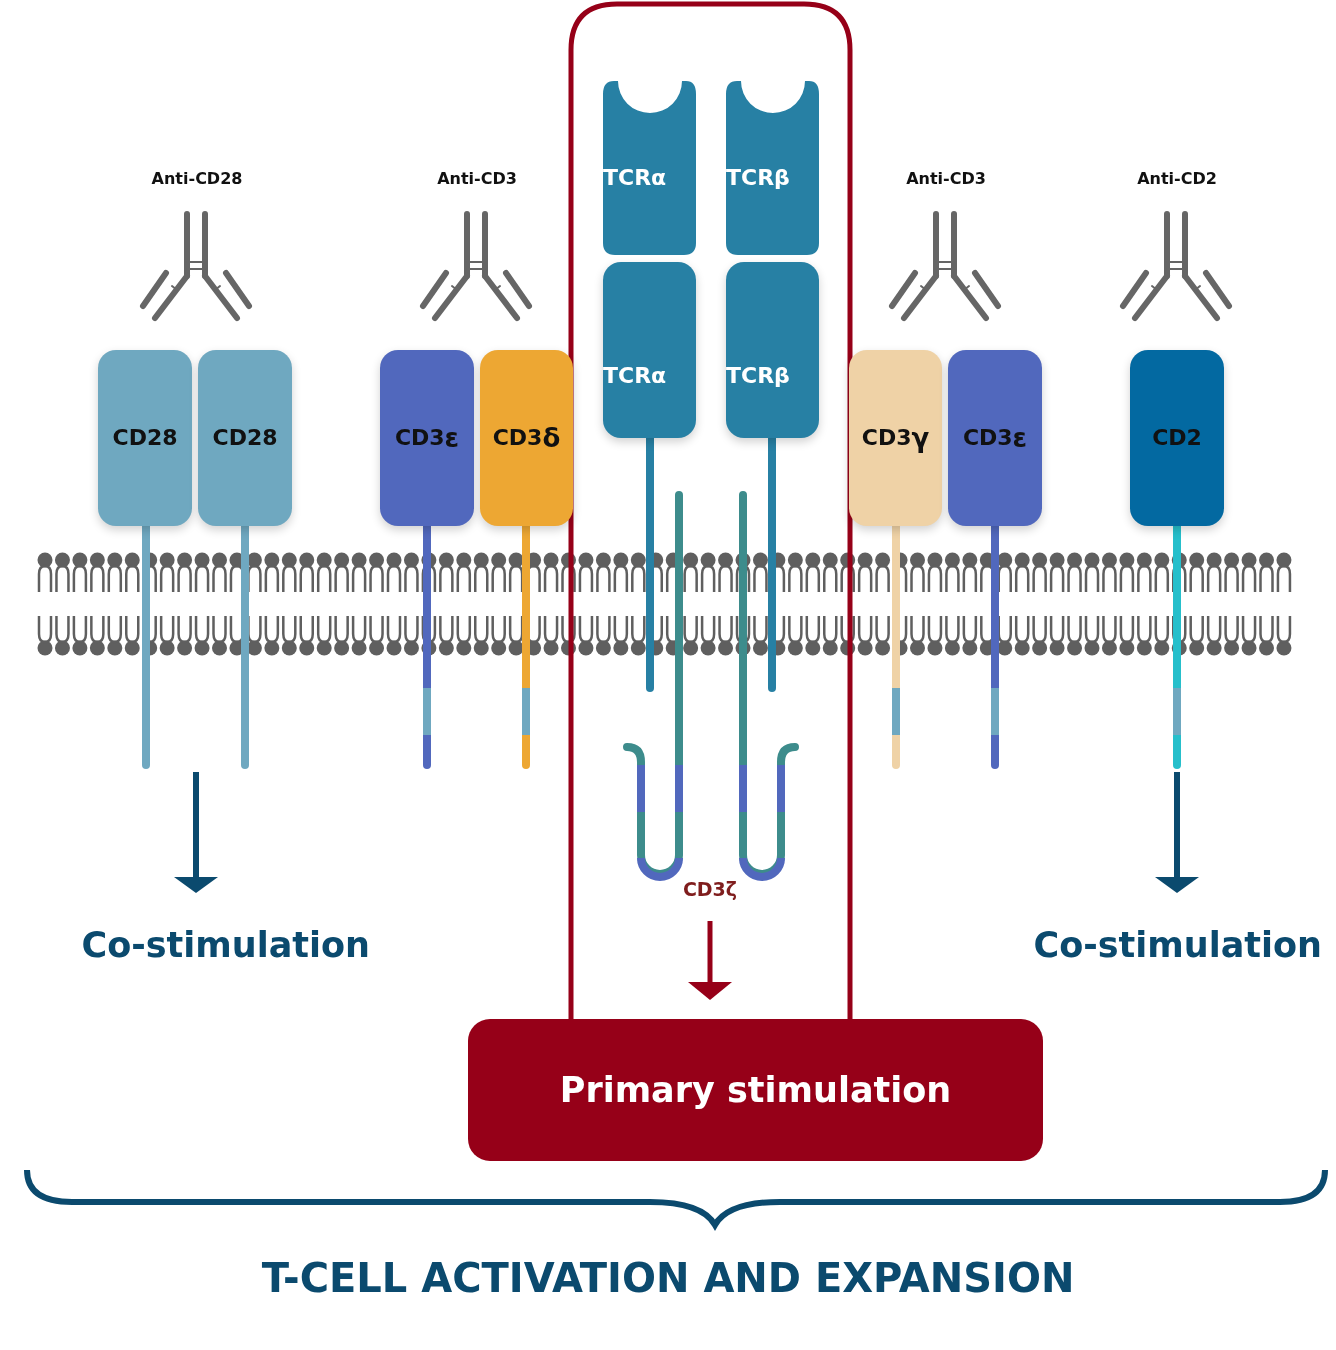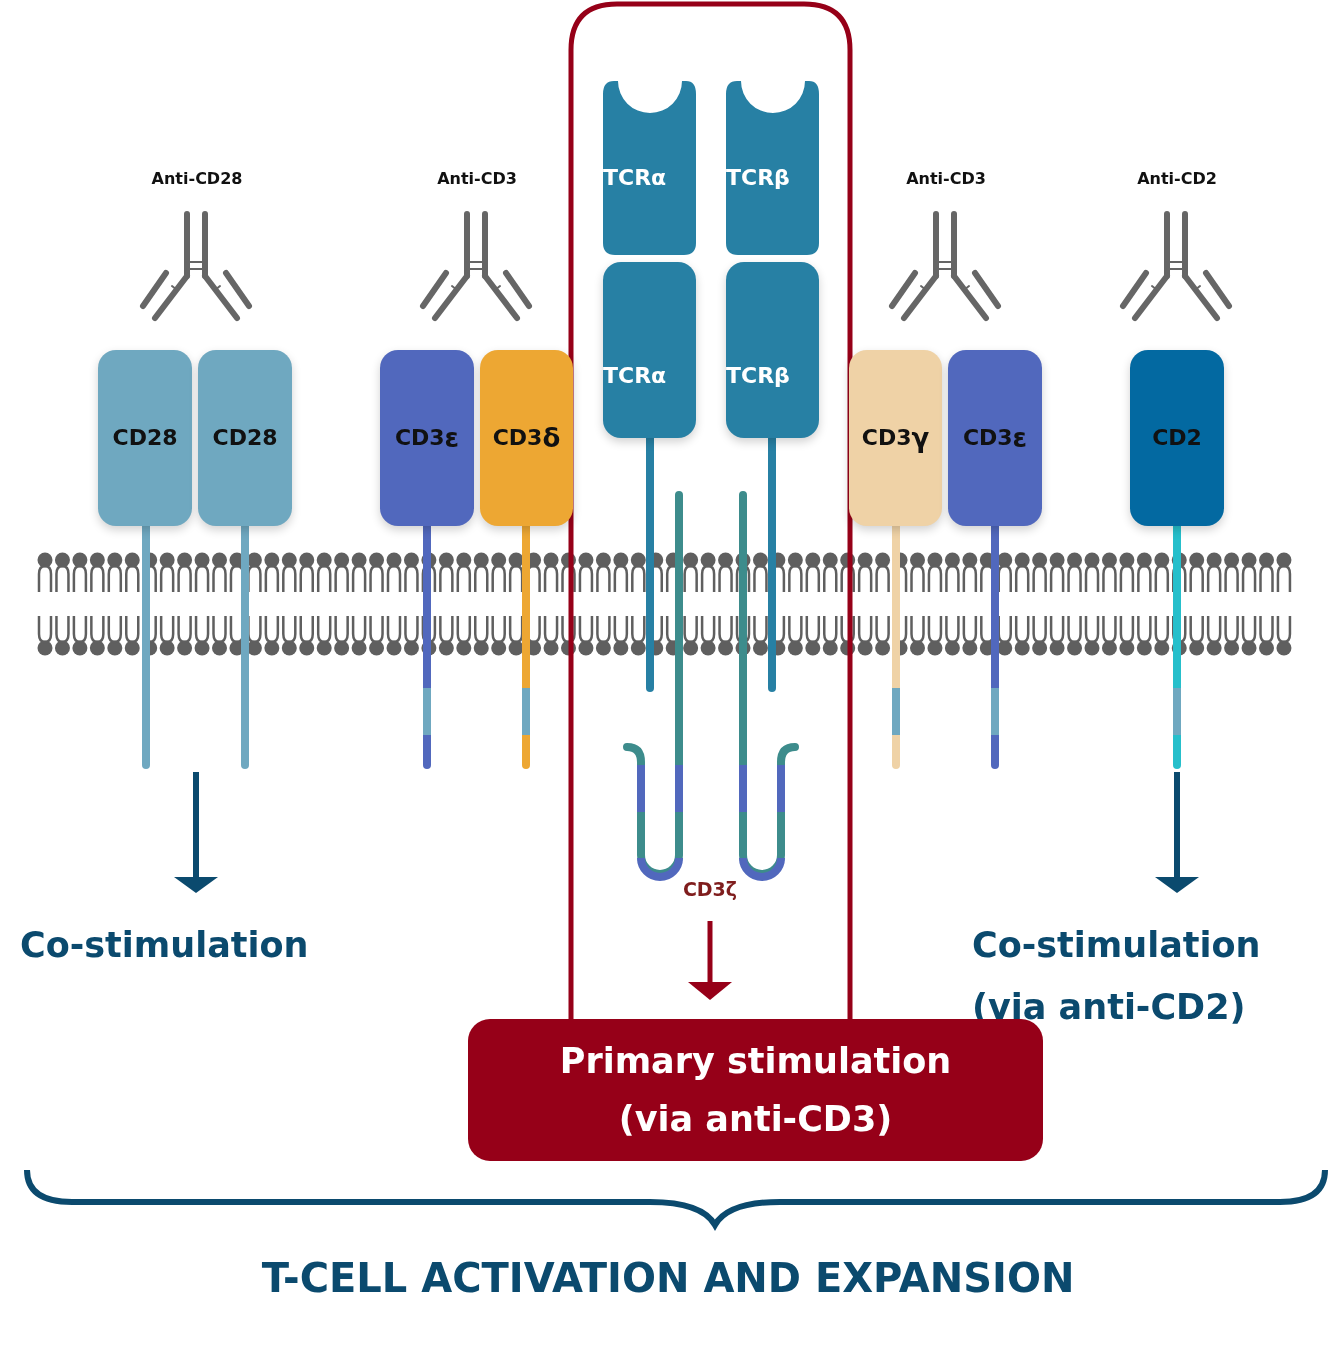--- a/index.html
+++ b/index.html
@@ -5,21 +5,21 @@
   html, body { margin:0; padding:0; background:#ffffff; }
   body { width:1336px; height:1350px; position:relative; overflow:hidden;
          font-family:"Liberation Sans", "DejaVu Sans", sans-serif; }
   #diagram { position:absolute; left:0; top:0; width:1336px; height:1350px; }
   .box { position:absolute; border-radius:18px; display:flex; flex-direction:row;
          align-items:center; justify-content:center; box-shadow:0 4px 10px rgba(0,0,0,0.18);
          font-family:"DejaVu Sans", sans-serif; font-weight:bold; font-size:22px; color:#111; text-align:center; line-height:36px; }
   .box .greek { font-size:26px; }
   .box.tcr { color:#fff; justify-content:flex-start; padding-top:0; }
   .ab-label { position:absolute; font-family:"DejaVu Sans", sans-serif; font-weight:bold; font-size:16px; color:#111; text-align:center; width:200px; }
-  .outcome { position:absolute; font-family:"DejaVu Sans", sans-serif; font-weight:bold; font-size:35px; color:#0b4a6e; text-align:left; line-height:62px; }
+  .outcome { position:absolute; font-family:"DejaVu Sans", sans-serif; font-weight:bold; font-size:35px; color:#0b4a6e; text-align:right; line-height:62px; }
   #primary-box { position:absolute; left:468px; top:1019px; width:575px; height:142px; background:#960018; border-radius:22px;
                  color:#fff; font-family:"DejaVu Sans", sans-serif; font-weight:bold; font-size:35px; text-align:center; line-height:58px;
                  display:flex; flex-direction:column; justify-content:center; }
   #footer-title { position:absolute; left:0; width:1336px; top:1255px; text-align:center;
                   font-family:"DejaVu Sans", sans-serif; font-weight:bold; font-size:40px; color:#0b4a6e; letter-spacing:0px; }
   #cd3z-label { position:absolute; left:650px; top:878px; width:120px; text-align:center;
                 font-family:"DejaVu Sans", sans-serif; font-weight:bold; font-size:19px; color:#7f1d1d; }
 </style>
 </head>
 <body>
@@ -481,20 +481,18 @@
   <span>β</span>
 </div>
 
 <div id="cd3z-label">CD3ζ</div>
 
 <div class="outcome" style="left:20px; top:914px; width:350px;">
   <div>Co-stimulation</div>
 </div>
 <div class="outcome" style="left:972px; top:914px; width:350px;">
   <div>Co-stimulation</div>
-  <div>(via anti-CD2)</div>
 </div>
 <div id="primary-box">
   <div>Primary stimulation</div>
-  <div>(via anti-CD3)</div>
 </div>
 
 <div id="footer-title">T-CELL ACTIVATION AND EXPANSION</div>
 
 </body></html>

